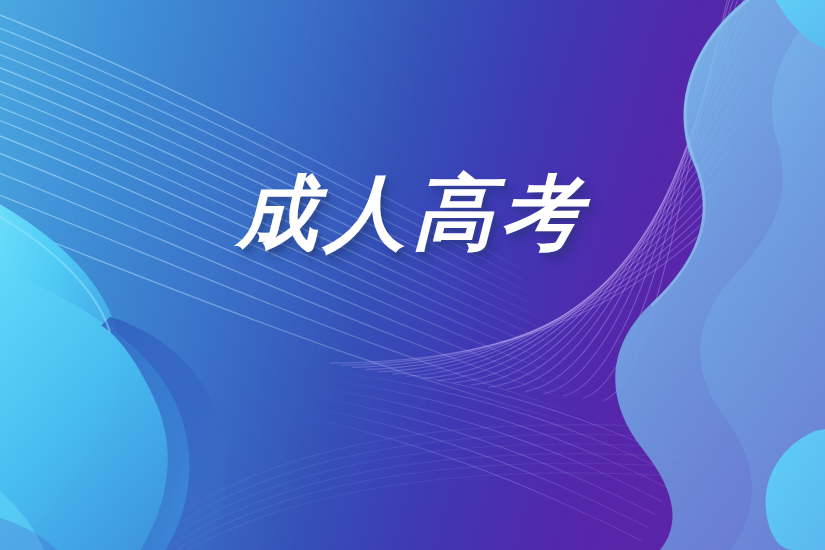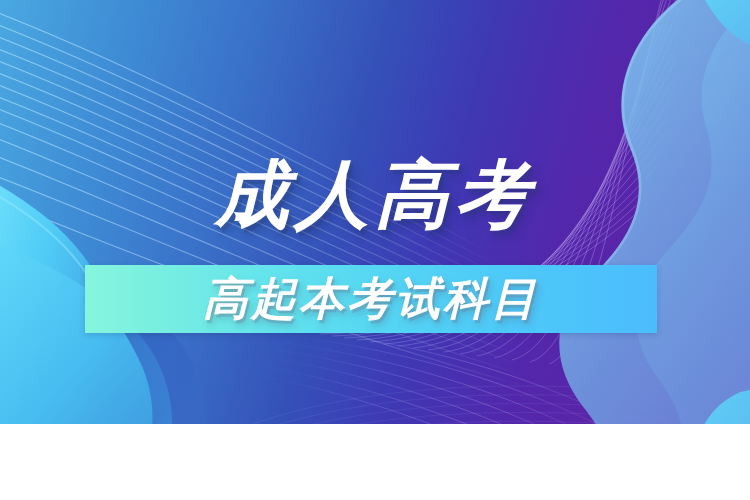--- a/index.html
+++ b/index.html
@@ -4,21 +4,21 @@
 <title>成人高考 高起本考试科目</title>
 <style>
   html, body {
     margin: 0;
     padding: 0;
     background: #ffffff;
   }
   #banner-root {
     position: relative;
     width: 750px;
-    height: 424px;
+    height: 500px;
     overflow: hidden;
     font-family: Liberation Serif, serif;
     
     background:
       linear-gradient(105deg,
         #4aa8e0 0%,
         #3f8fd6 14%,
         #3a72c9 30%,
         #3550b8 46%,
         #3f38b4 58%,
@@ -285,18 +285,15 @@
   <div class="bg-layer">
     <svg viewBox="0 0 750 500" xmlns="http://www.w3.org/2000/svg" aria-hidden="true">
       <path d="M -10,468 C 20,476 40,488 52,500 L -10,500 Z" fill="#4a5fd0" opacity="0.30"></path>
     </svg>
   </div>
 
   <div class="content">
 
     <div class="main-title">成人高考</div>
 
-    <div class="sub-banner">
-      <div class="sub-banner-text">高起本考试科目</div>
-    </div>
 
   </div>
 </div>
 
 </body></html>

